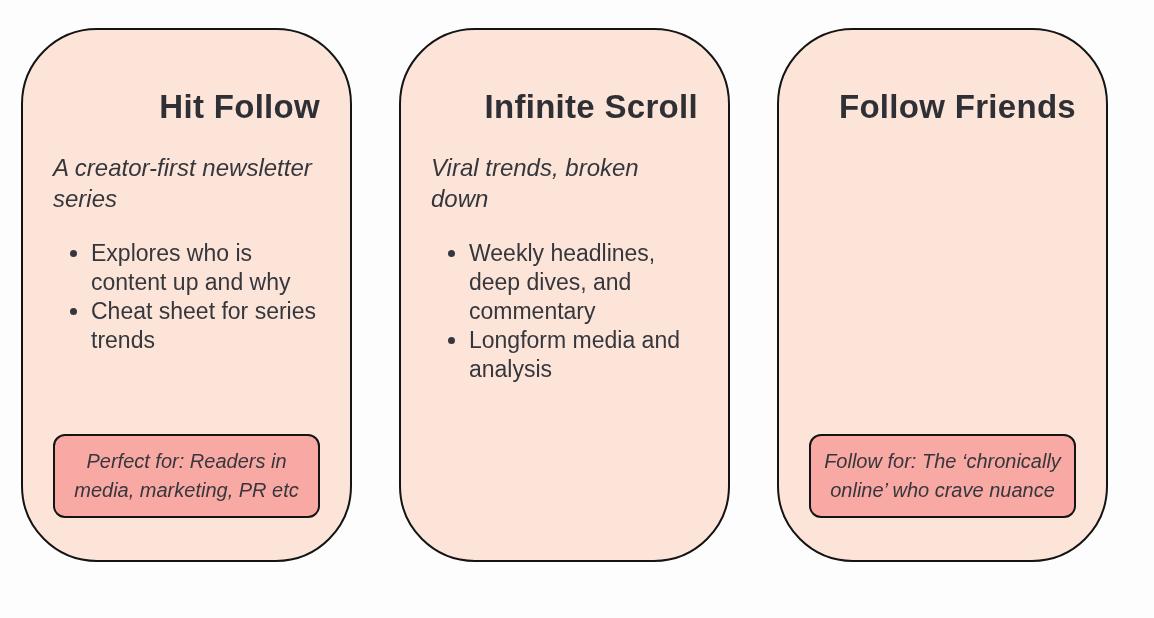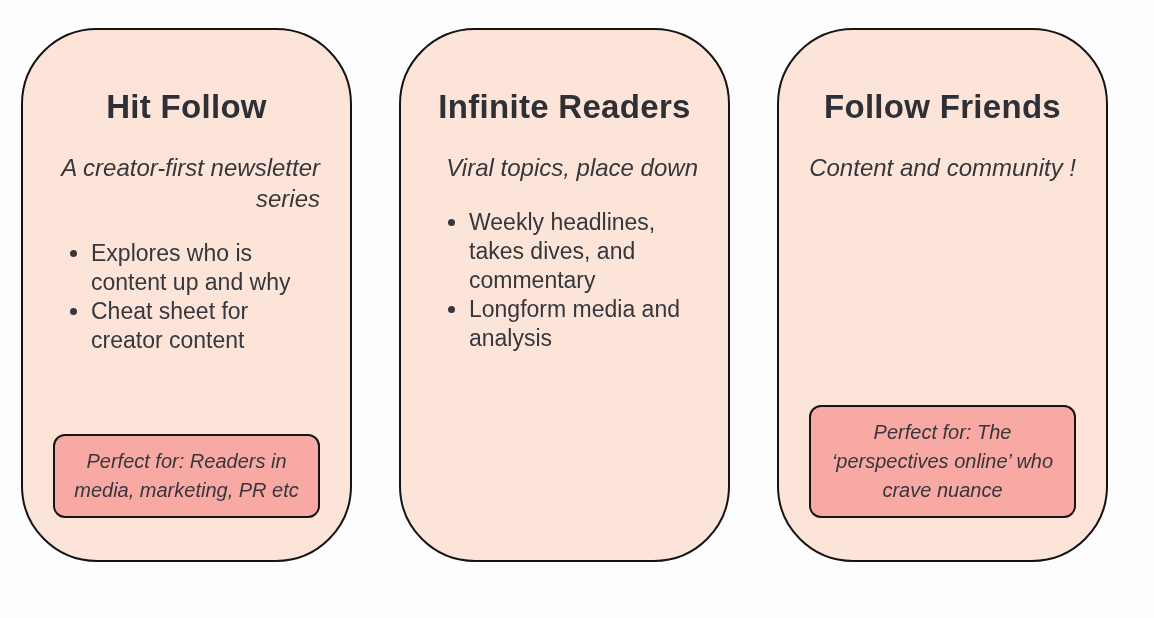--- a/index.html
+++ b/index.html
@@ -23,30 +23,30 @@
     border-radius: 76px;
     display: flex;
     flex-direction: column;
     padding: 58px 30px 42px 30px;
     color: #36363d;
     flex: 0 0 auto;
   }
   .card-title {
     font-size: 33px;
     font-weight: bold;
-    text-align: center;
+    text-align: right;
     letter-spacing: 0.3px;
     color: #2f2f36;
   }
   .card-subtitle {
     margin-top: 26px;
     font-style: italic;
     font-size: 24px;
     line-height: 31px;
-    text-align: right;
+    text-align: left;
   }
   .card-bullets {
     margin: 25px 0 0 0;
     padding-left: 38px;
     list-style: disc outside;
   }
   .card-bullets li {
     font-size: 23px;
     line-height: 29px;
   }
@@ -66,33 +66,32 @@
 </head>
 <body>
 
 <div class="cards-row">
 
   <div class="card">
     <div class="card-title">Hit Follow</div>
     <div class="card-subtitle">A creator-first newsletter series</div>
     <ul class="card-bullets">
       <li>Explores who is content up and why</li>
-      <li>Cheat sheet for creator content</li>
+      <li>Cheat sheet for series trends</li>
     </ul>
     <div class="perfect-badge">Perfect for: Readers in media, marketing, PR etc</div>
   </div>
 
   <div class="card">
-    <div class="card-title">Infinite Readers</div>
-    <div class="card-subtitle">Viral topics, place down</div>
+    <div class="card-title">Infinite Scroll</div>
+    <div class="card-subtitle">Viral trends, broken down</div>
     <ul class="card-bullets">
-      <li>Weekly headlines, takes dives, and commentary</li>
+      <li>Weekly headlines, deep dives, and commentary</li>
       <li>Longform media and analysis</li>
     </ul>
   </div>
 
   <div class="card">
     <div class="card-title">Follow Friends</div>
-    <div class="card-subtitle">Content and community !</div>
-    <div class="perfect-badge">Perfect for: The ‘perspectives online’ who crave nuance</div>
+    <div class="perfect-badge">Follow for: The ‘chronically online’ who crave nuance</div>
   </div>
 
 </div>
 
 </body></html>

